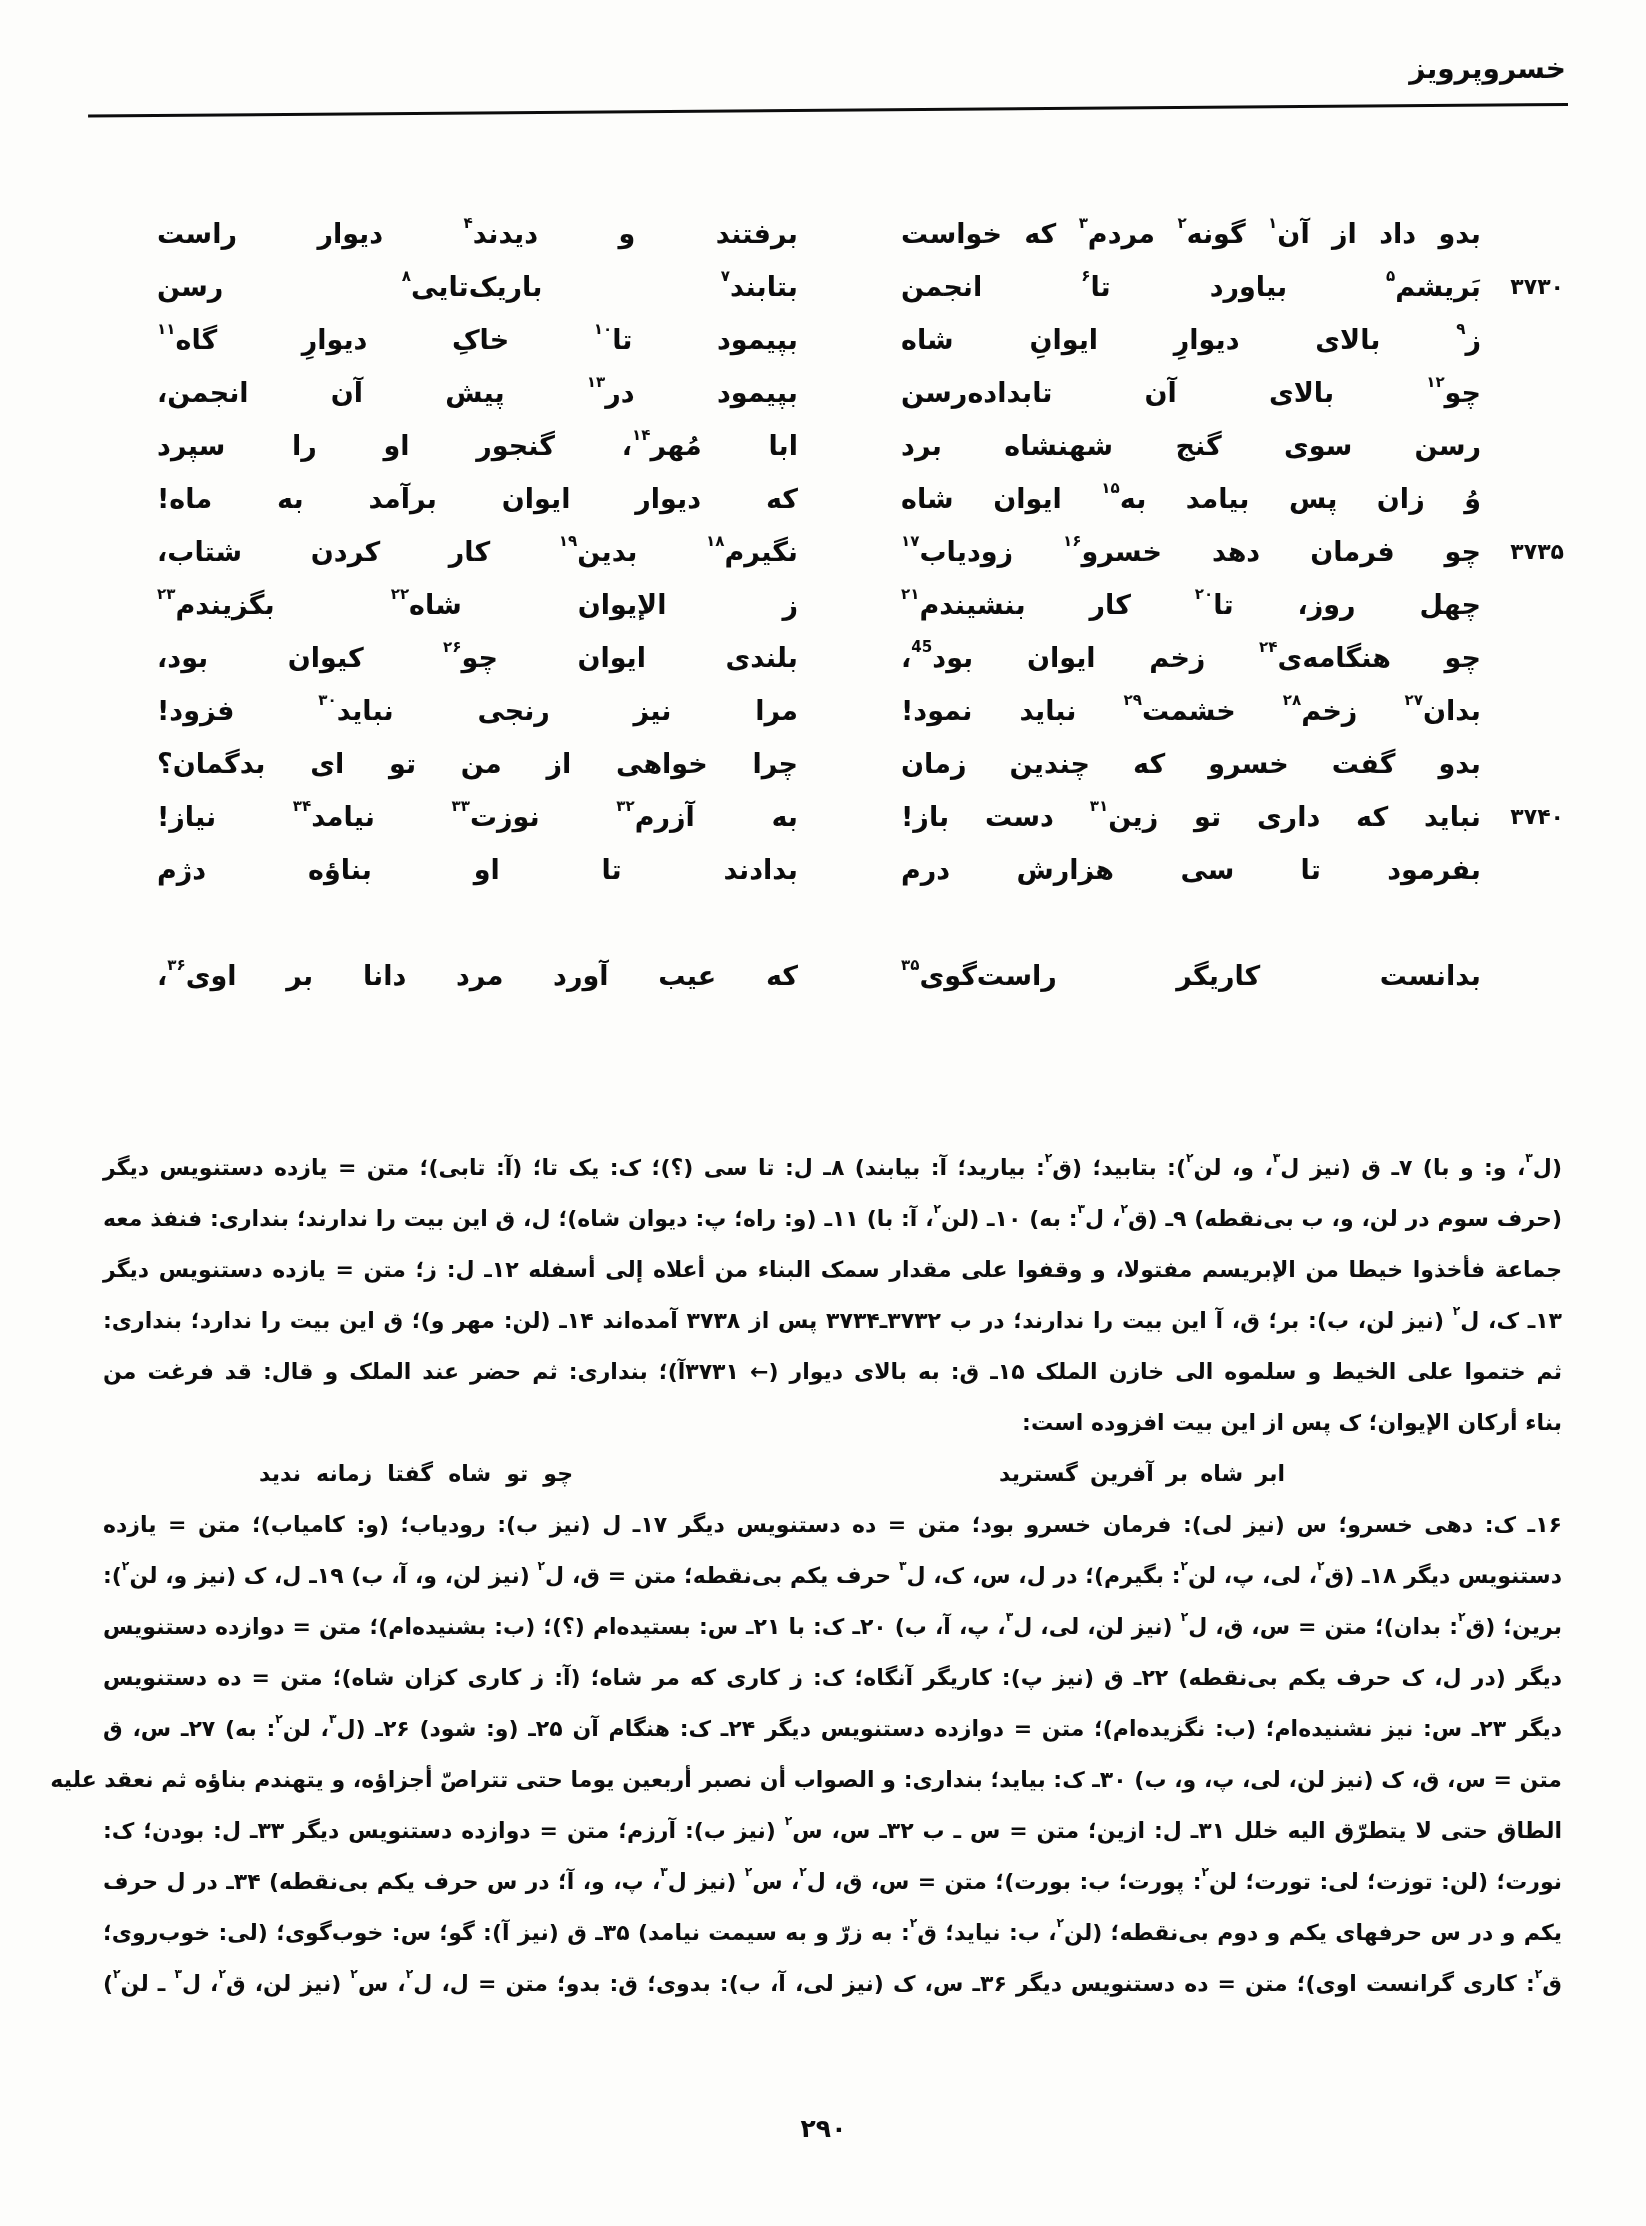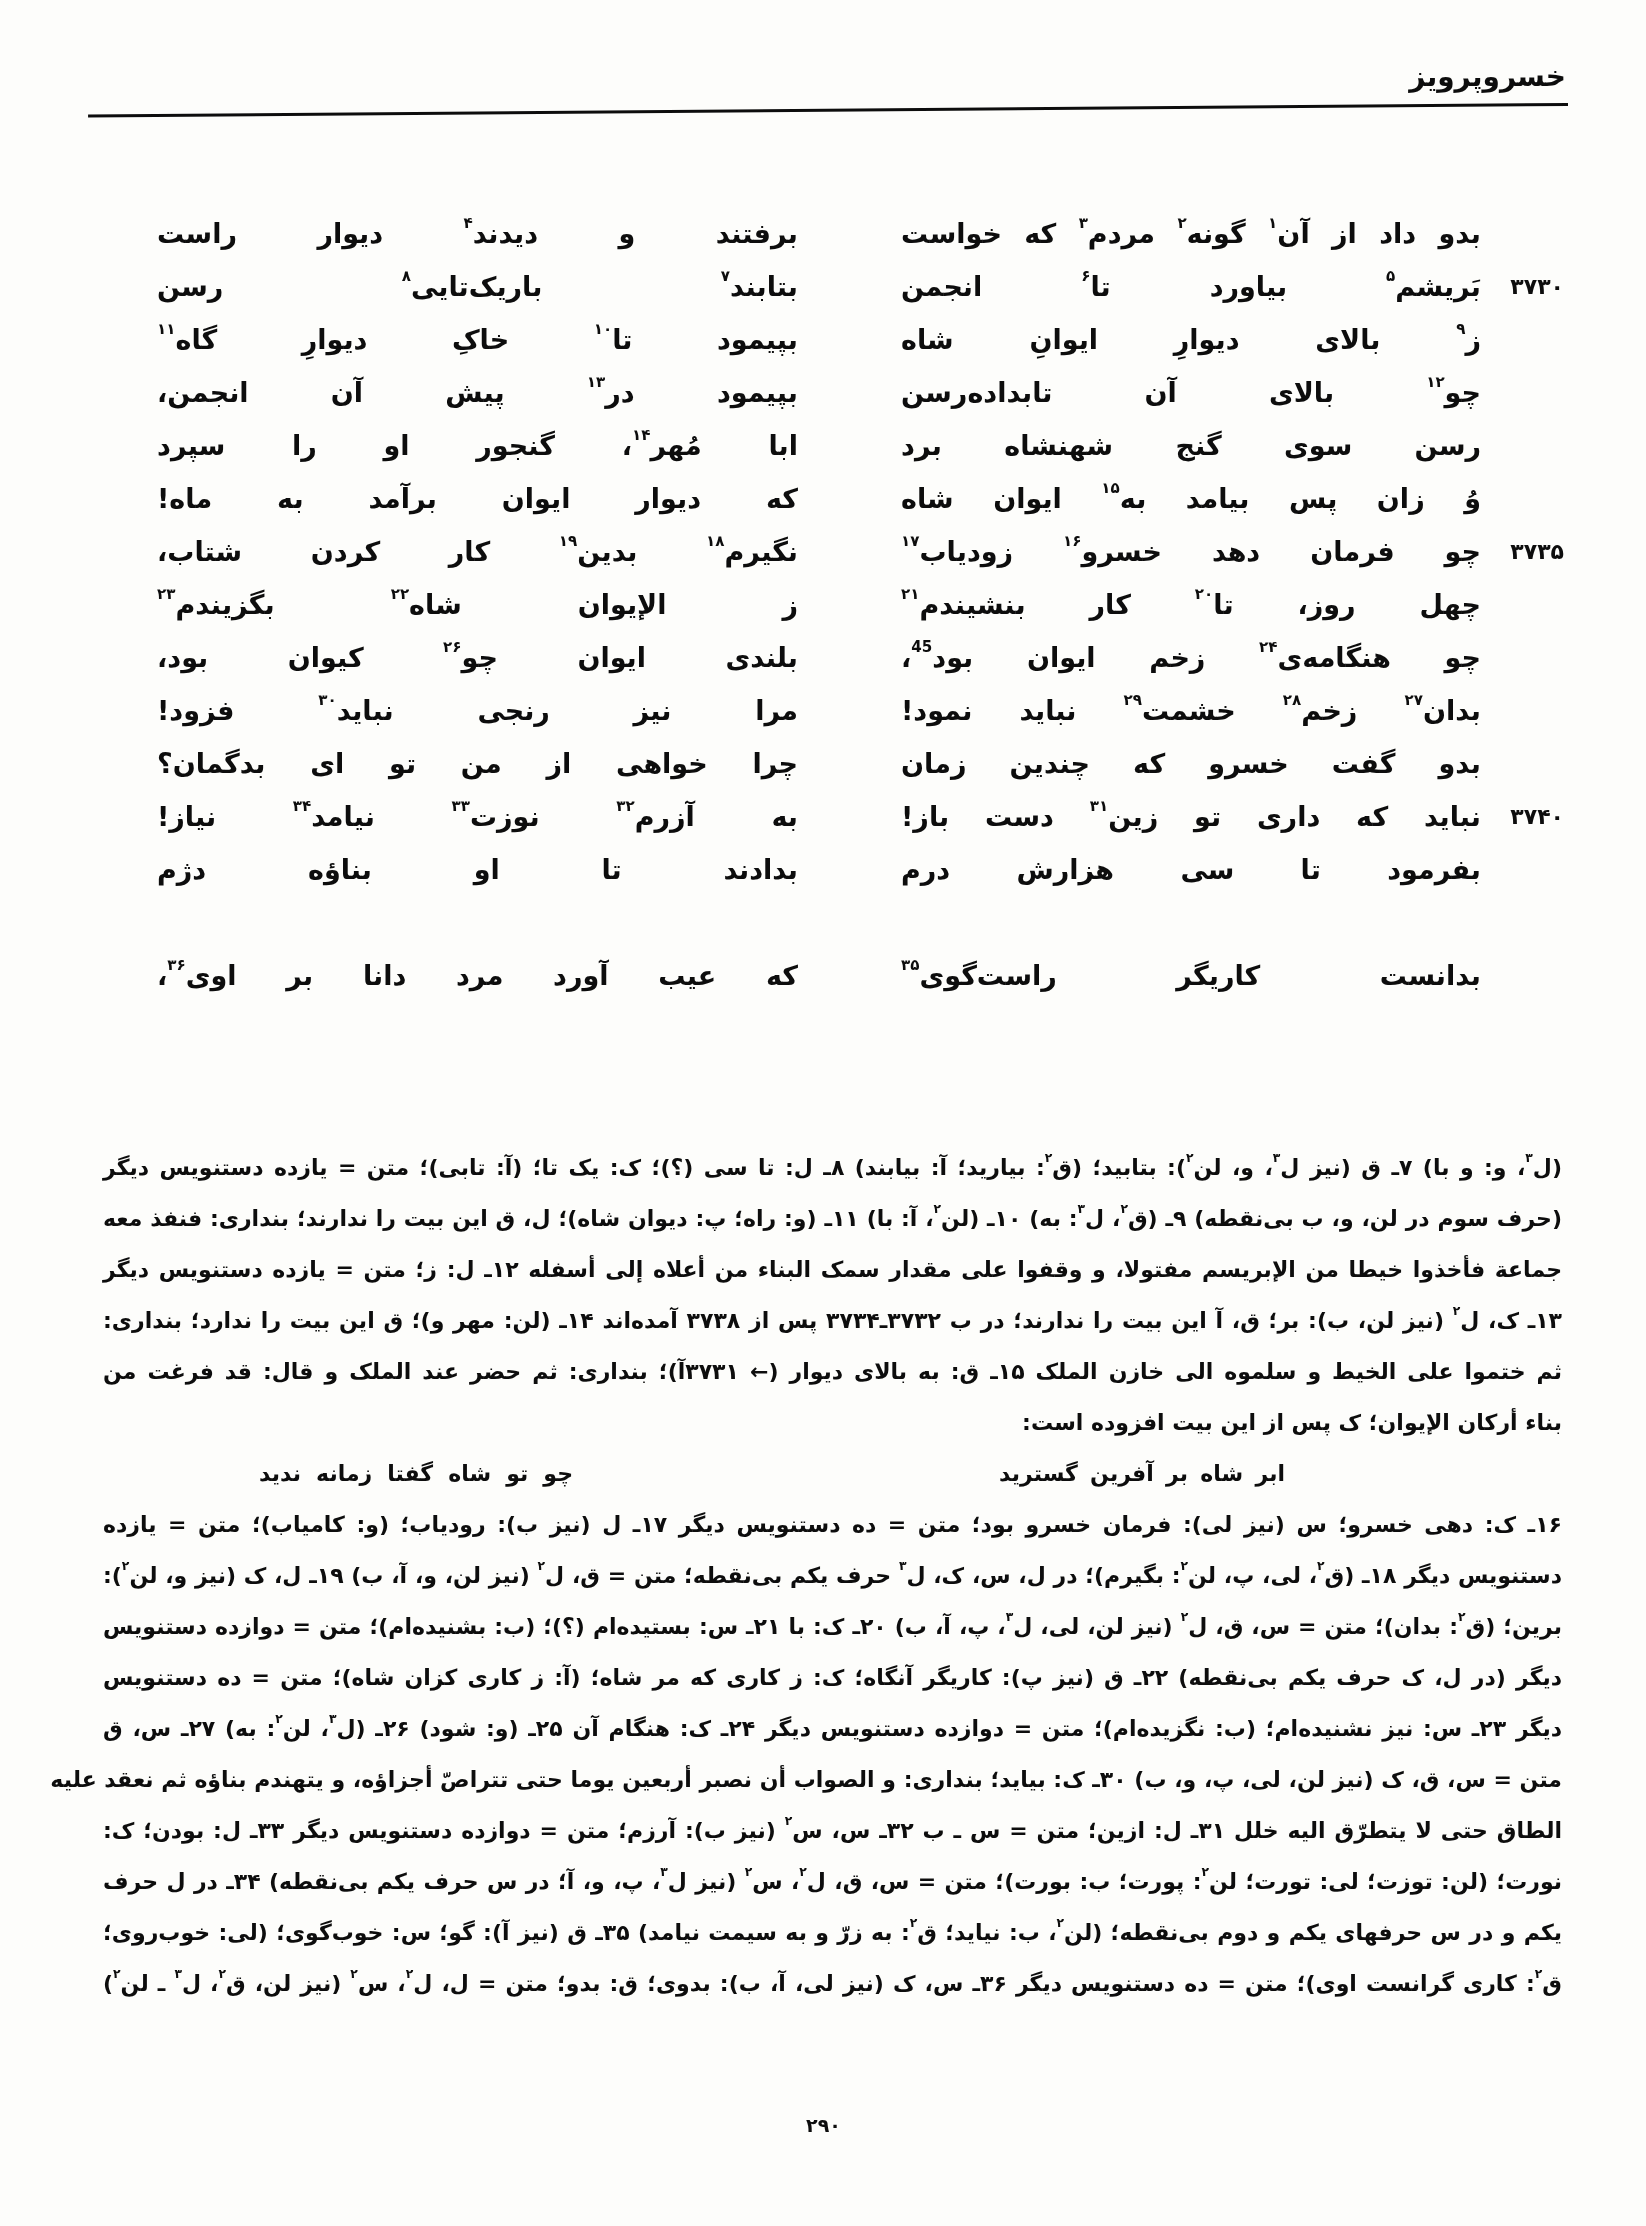--- a/index.html
+++ b/index.html
@@ -3,21 +3,21 @@
 <meta charset="utf-8">
 <style>
   html,body{margin:0;padding:0;}
   body{
     width:1647px;height:2226px;
     background:#fdfdfb;color:#0d0d0d;
     font-family:"DejaVu Sans",sans-serif;
     direction:rtl;position:relative;overflow:hidden;
   }
   .hdr-title{
-    position:absolute;top:60px;right:81px;
+    position:absolute;top:52px;right:81px;
     font-size:28px;font-weight:bold;letter-spacing:0.5px;
   }
   .hdr-rule{
     position:absolute;top:103px;left:88px;right:79px;height:0;
     border-top:3.7px solid #0d0d0d;
     transform:rotate(-0.45deg);transform-origin:right center;
   }
   .poem{position:absolute;top:207px;right:83px;left:157px;}
   .crow{display:flex;align-items:center;height:53px;direction:rtl;}
   .crow.gap{margin-top:53px;}
@@ -43,21 +43,21 @@
     height:51px;white-space:nowrap;
   }
   .fn-line.partial{text-align-last:right;}
   .fn-verse{display:flex;direction:rtl;height:51px;align-items:baseline;}
   .fnv-r{margin-right:277px;width:286px;flex:0 0 286px;
     display:flex;justify-content:space-between;}
   .fnv-l{margin-right:426px;width:314px;flex:0 0 314px;
     display:flex;justify-content:space-between;}
   .pagenum{
     position:absolute;top:2114px;left:0;right:0;
-    text-align:center;font-size:19px;font-weight:bold;letter-spacing:1.8px;
+    text-align:center;font-size:25px;font-weight:bold;letter-spacing:1.8px;
   }
 </style>
 </head>
 <body>
 
 <div>
 
   <div class="hdr-title">خسروپرویز</div>
 
   <div class="hdr-rule"></div>

